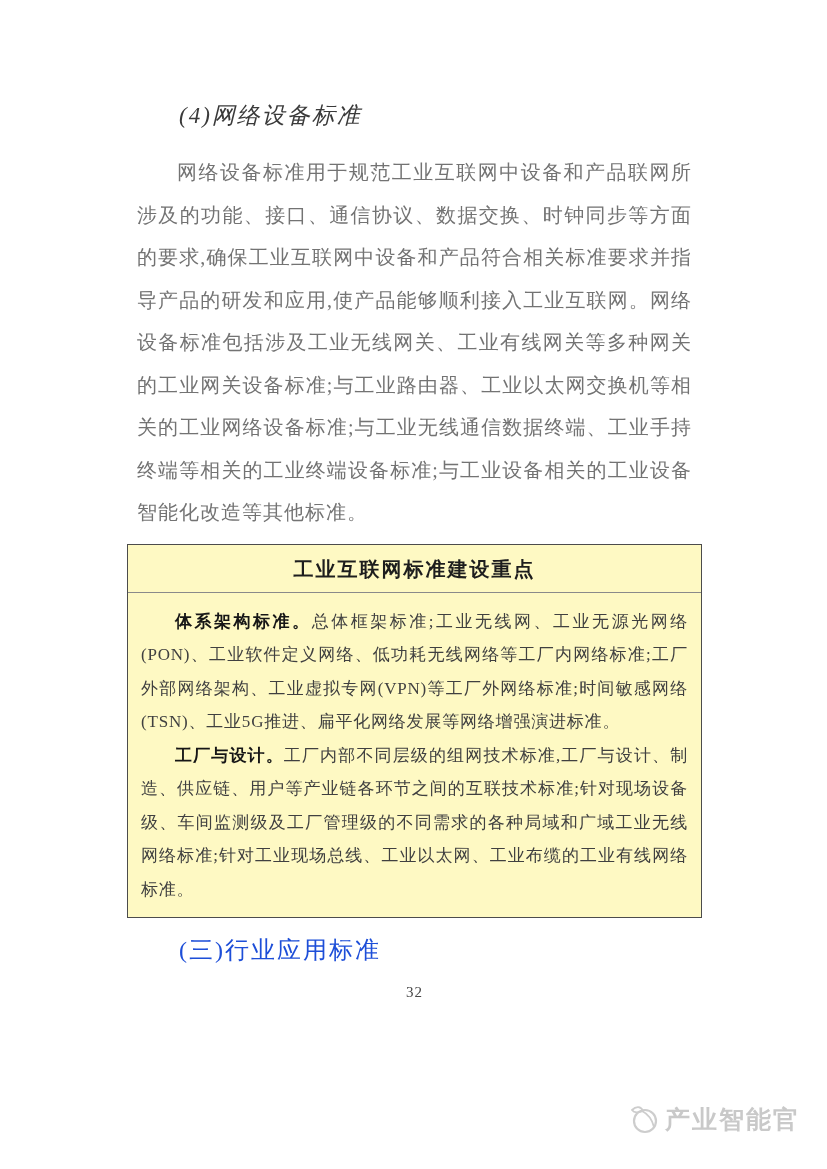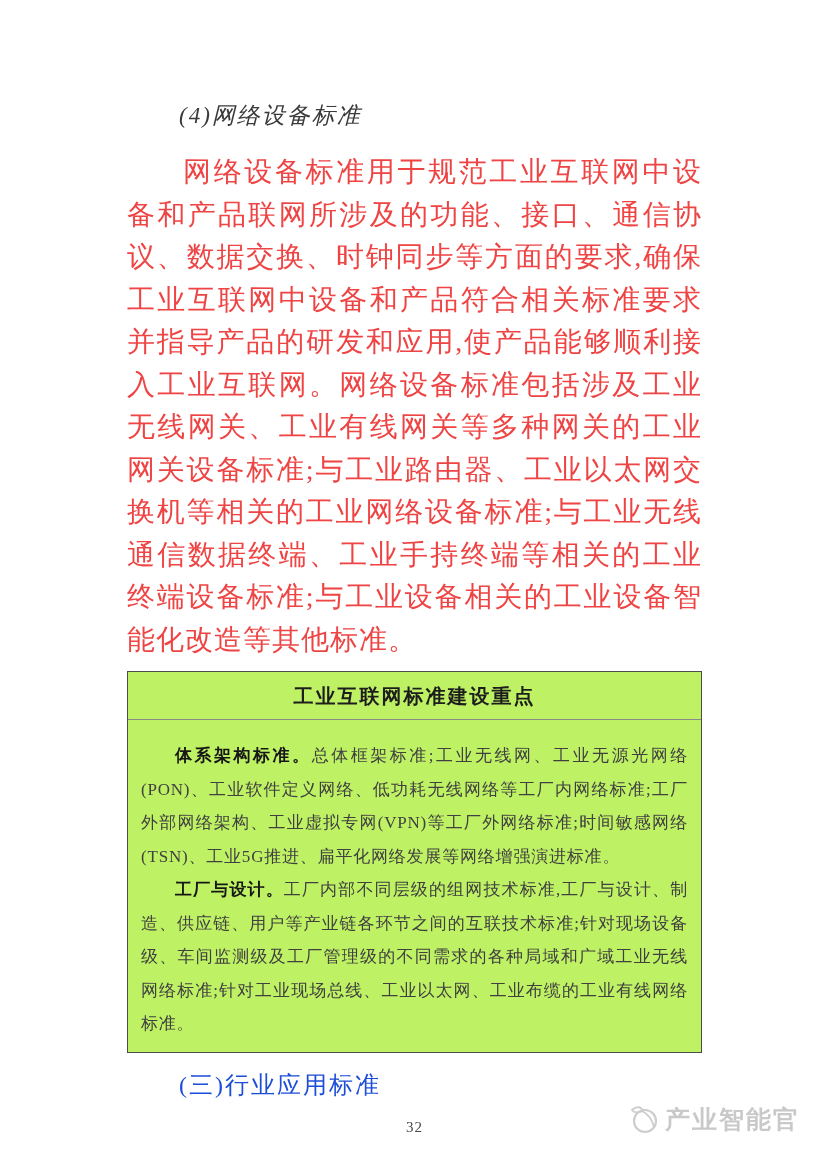--- a/index.html
+++ b/index.html
@@ -24,44 +24,44 @@
     white-space: nowrap;
   }
   .heading.h4 { margin: 0 0 20px 0; font-style: italic; }
   .heading.h3 {
     font-weight: normal;
     font-size: 24px;
     color: #1d4ed8;
     margin: 16px 0 18px 0;
   }
   p.body-para {
-    font-size: 28px;
+    font-size: 20px;
     line-height: 42.5px;
     letter-spacing: 1px;
     text-align: justify;
     text-indent: 2em;
-    margin: 0;
-    color: #ef4444;
+    margin: 10px;
+    color: #737373;
   }
   p.body-para.tight { letter-spacing: 0.4px; }
   .kp-box {
     border: 1.5px solid #4c4c4c;
     margin-top: 10px;
-    background: #bef264;
+    background: #fef9c3;
   }
   .kp-box-title {
     text-align: center;
     font-weight: bold;
     font-size: 20px;
     letter-spacing: 2px;
     color: #1d1d1d;
     padding: 11px 0 9px 0;
     border-bottom: 1px solid #8a8a8a;
   }
-  .kp-box-body { padding: 19px 13px 11px 13px; }
+  .kp-box-body { padding: 12px 13px 11px 13px; }
   p.kp-para {
     font-size: 17px;
     line-height: 33.5px;
     letter-spacing: 0.8px;
     text-align: justify;
     text-indent: 2em;
     margin: 0;
     color: #404040;
   }
   p.kp-para b { color: #161616; }

